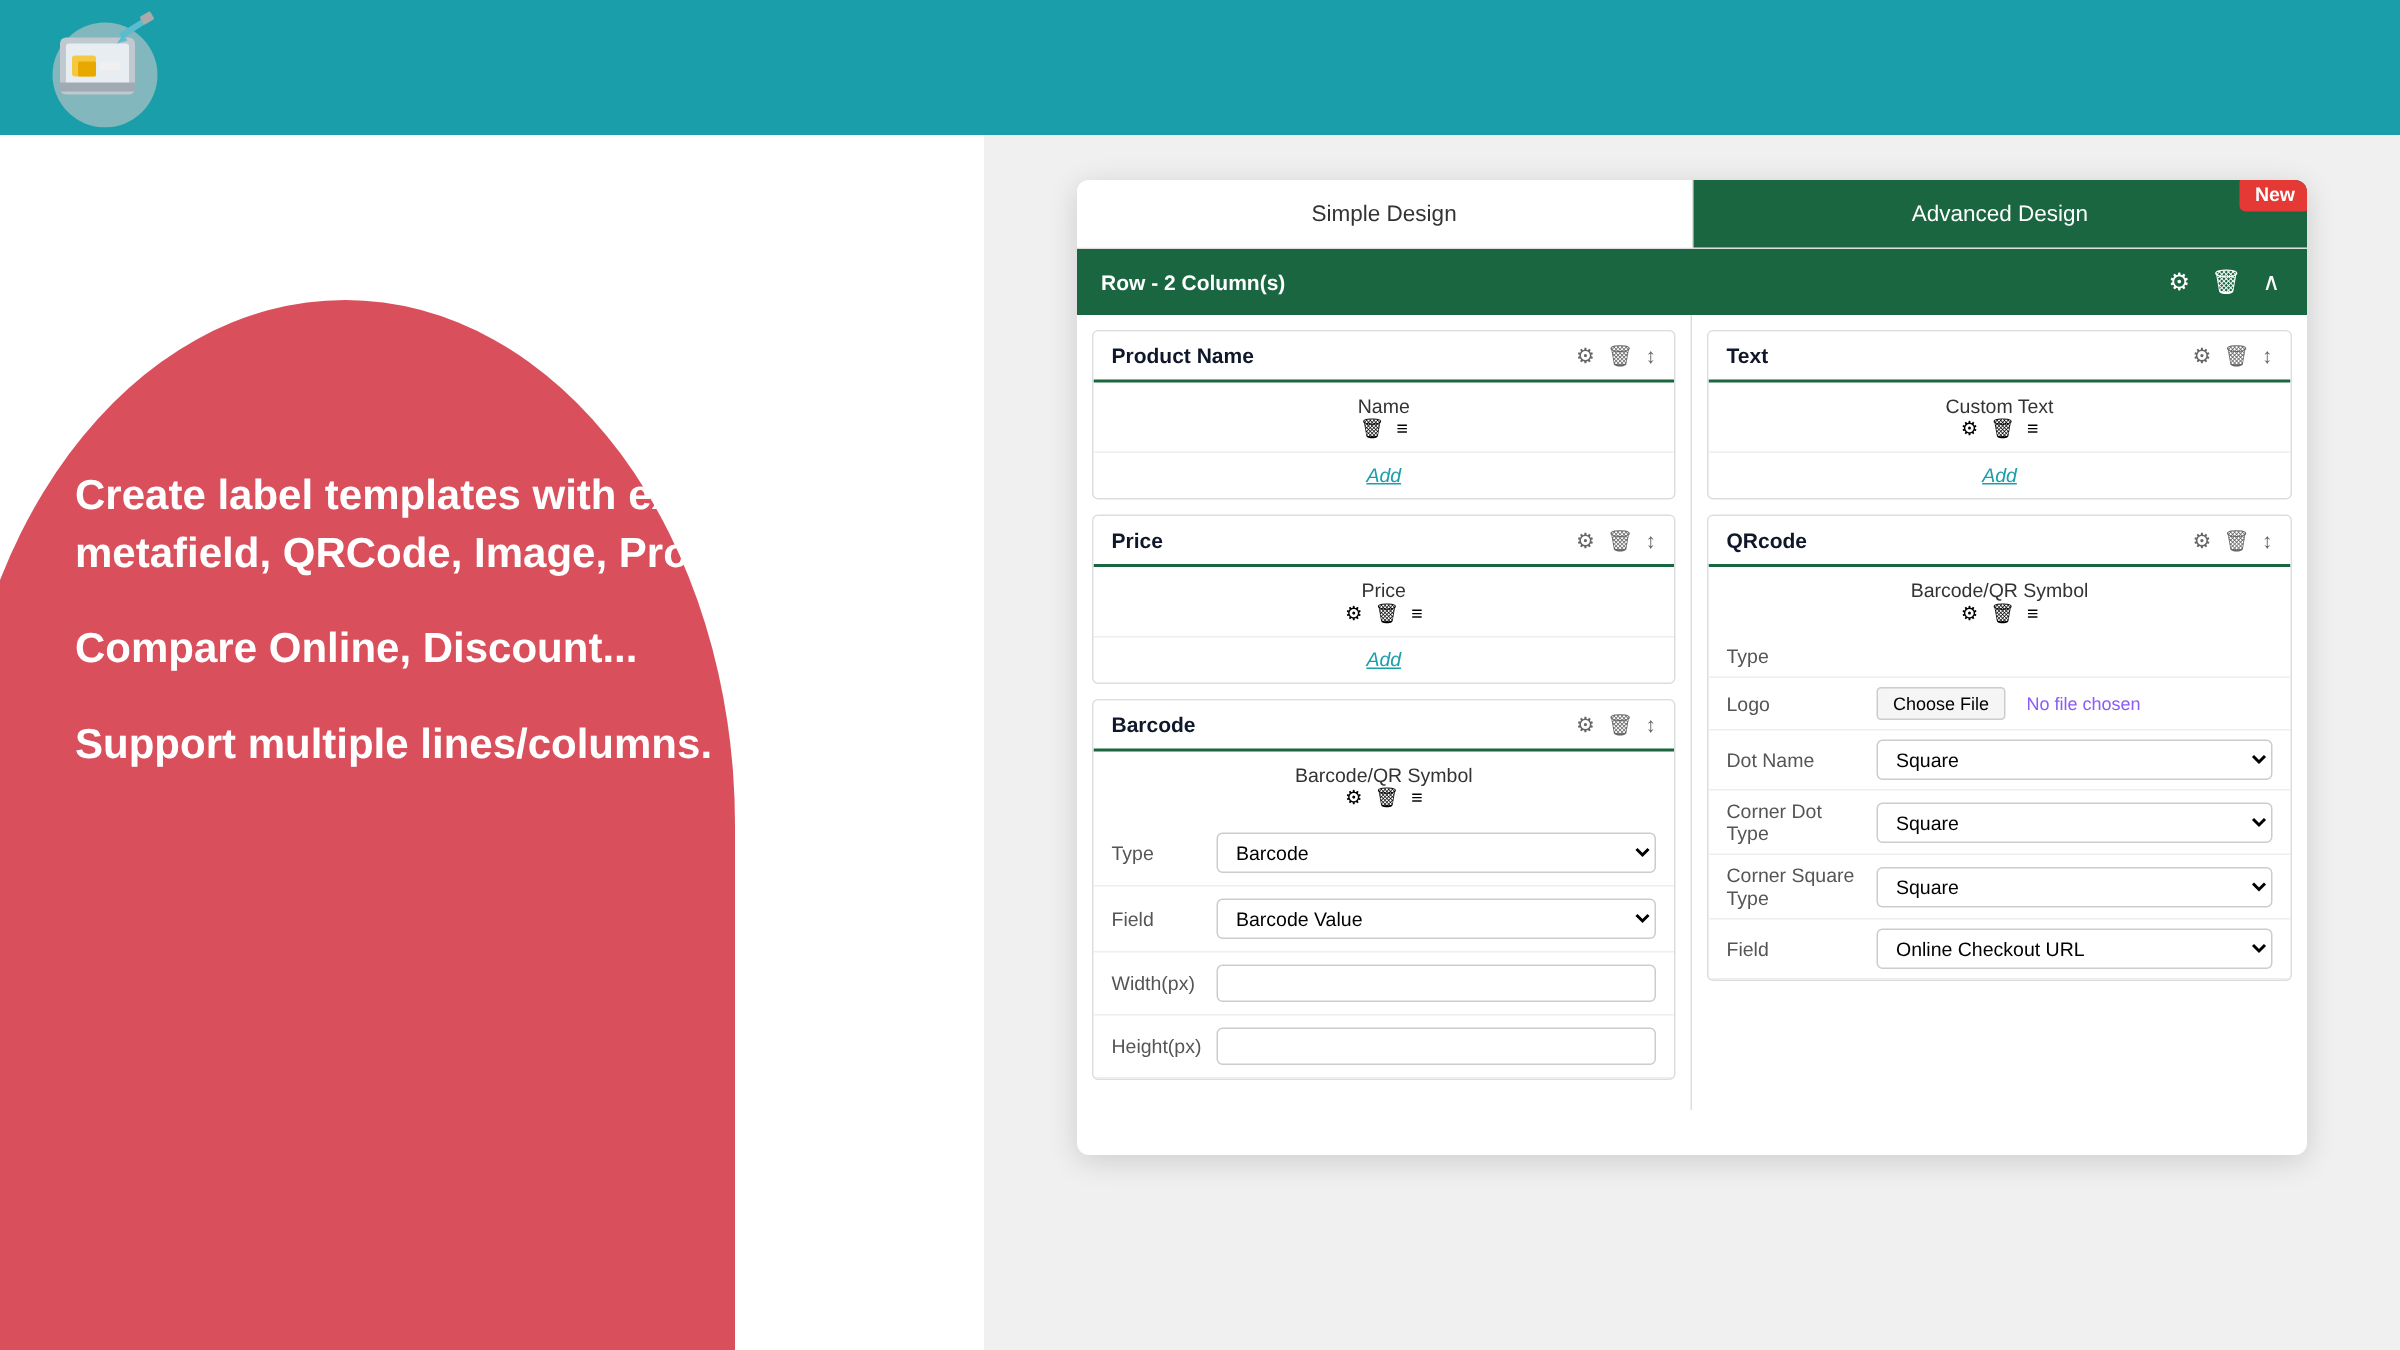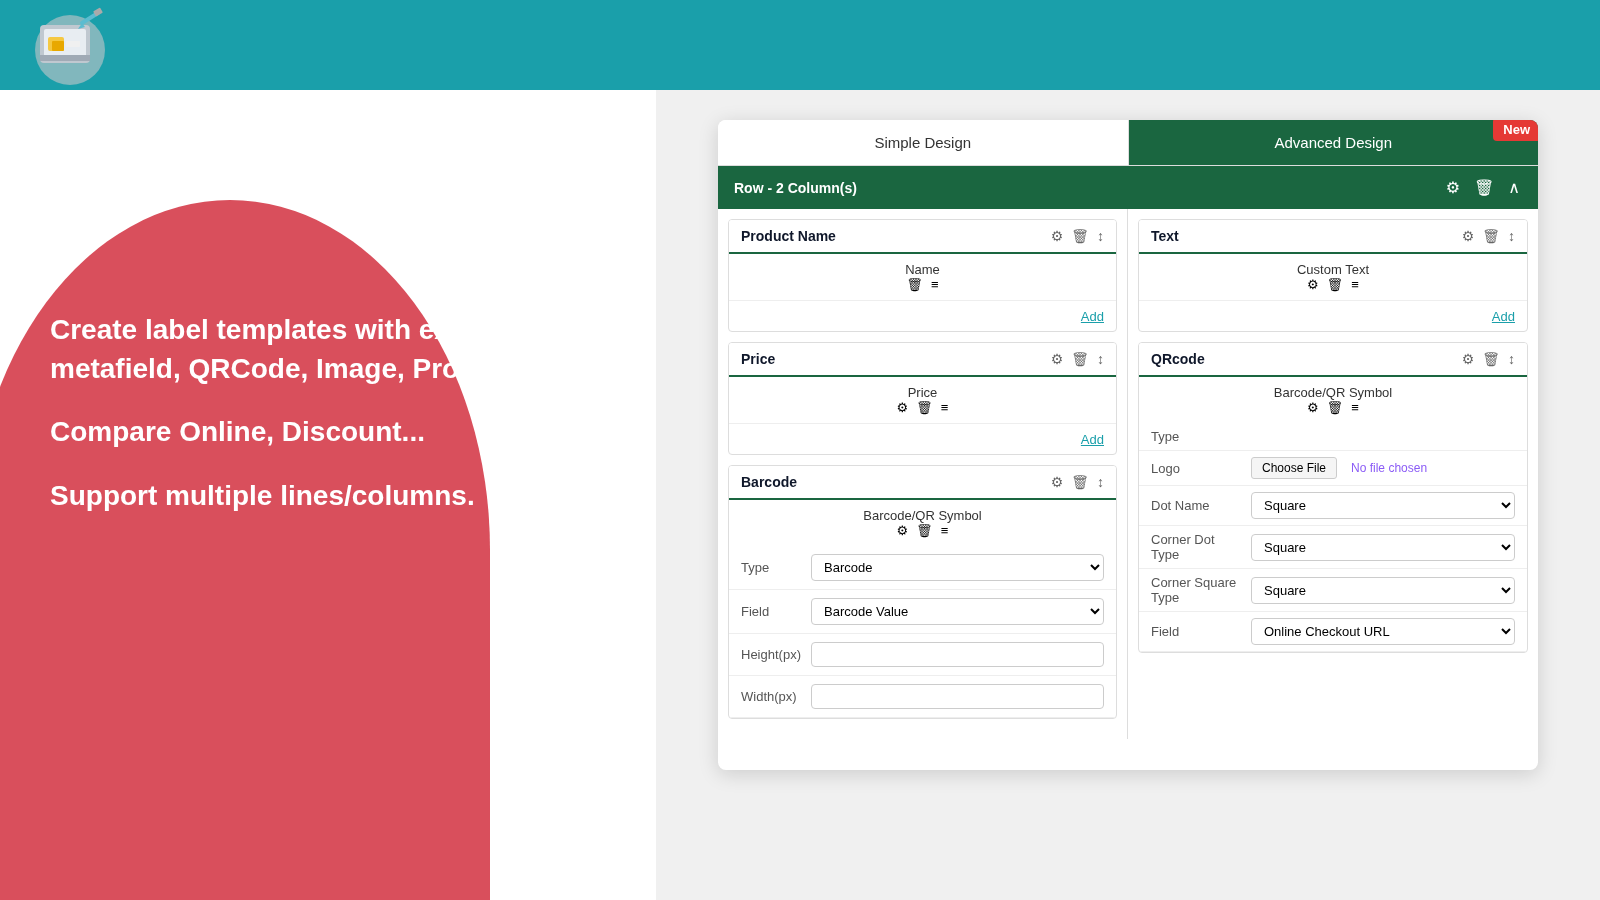--- a/index.html
+++ b/index.html
@@ -205,23 +205,24 @@
       color: #333;
       flex-direction: column;
     }
     .card-row-icons {
       display: flex;
       gap: 8px;
       color: #888;
       font-size: 14px;
     }
     .card-add {
-      text-align: right;
+      text-align: center;
       padding: 6px 12px;
       border-top: 1px solid #eee;
+      font-style: italic;
     }
     .card-add a {
       color: #1a9faa;
       text-decoration: underline;
       font-size: 13px;
       cursor: pointer;
     }
 
     
     .field-group {
@@ -415,25 +416,25 @@
                 <option>Barcode</option>
               </select>
             </div>
             <div class="field-group">
               <span class="field-label">Field</span>
               <select class="field-select">
                 <option>Barcode Value</option>
               </select>
             </div>
             <div class="field-group">
+              <span class="field-label">Width(px)</span>
+              <input type="text" class="field-input" style="">
+            </div>
+            <div class="field-group">
               <span class="field-label">Height(px)</span>
-              <input type="text" class="field-input" style="">
-            </div>
-            <div class="field-group">
-              <span class="field-label">Width(px)</span>
               <input type="text" class="field-input" style="">
             </div>
           </div>
 
         </div>
 
         <div class="col-right">
 
           <div class="card-section">
             <div class="card-header">

